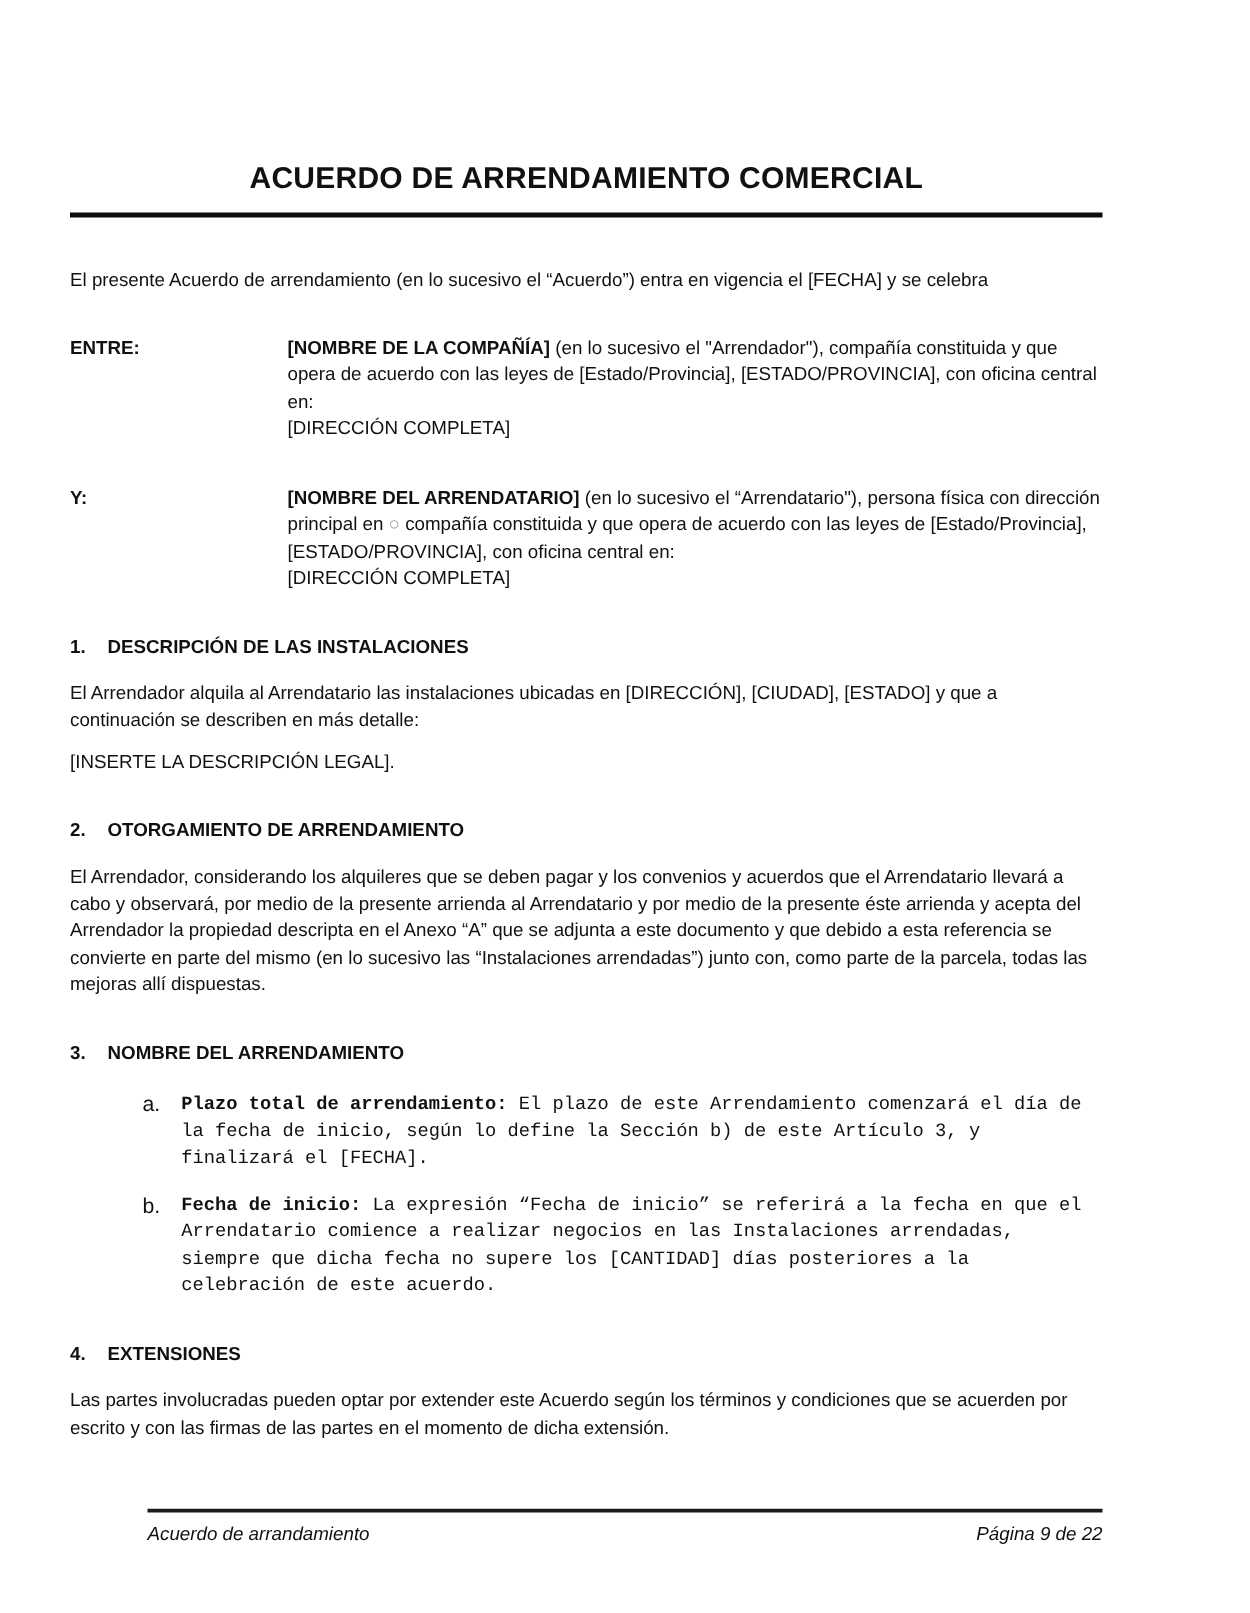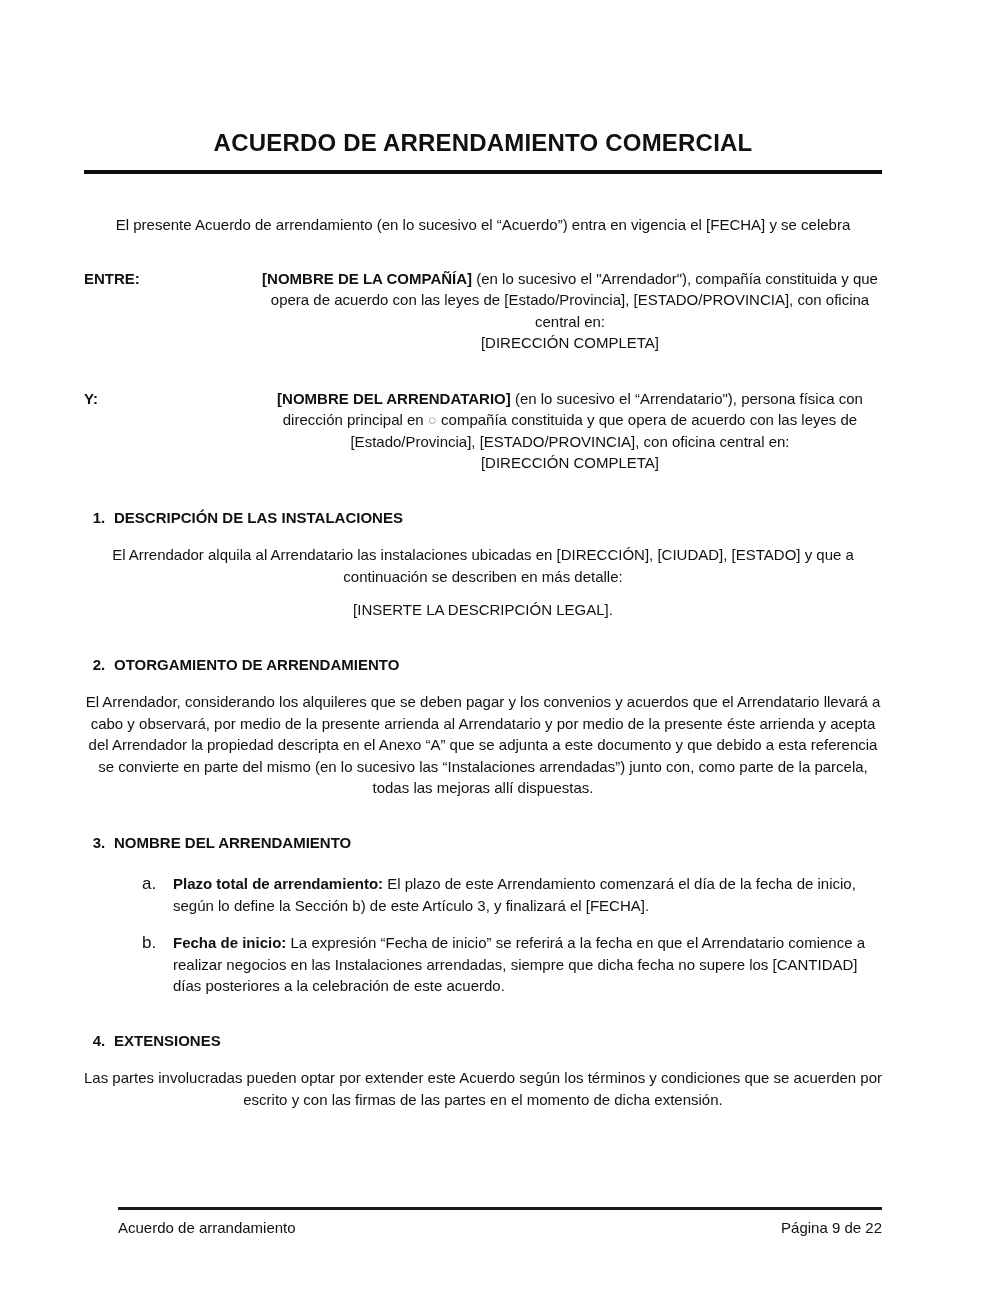--- a/index.html
+++ b/index.html
@@ -8,37 +8,37 @@
     height: 1290px;
     background: #ffffff;
     position: relative;
     overflow: hidden;
     font-family: "Liberation Sans", "DejaVu Sans", sans-serif;
     color: #111111;
   }
   .page {
     position: absolute;
     inset: 0;
-    padding: 129px 118px 0 84px;
+    padding: 129px 118px 0 56px;
     box-sizing: border-box;
   }
   .doc-title {
     font-size: 24px;
     font-weight: bold;
     text-align: center;
     line-height: 28px;
     letter-spacing: 0.2px;
     margin: 0;
   }
   .title-rule {
     height: 4px;
     background: #0d0d0d;
     margin-top: 13px;
   }
-  p, h2, h3 { margin: 0; text-align: center; }
+  p, h2, h3 { margin: 0; }
   .body-text {
     font-size: 15px;
     line-height: 21.5px;
   }
   .intro { margin-top: 40px; }
   .b { font-weight: bold; }
   .party { display: grid; grid-template-columns: 174px 1fr; }
   .party-entre { margin-top: 32px; }
   .party-y { margin-top: 34px; }
   .party-label { font-weight: bold; }
@@ -59,34 +59,35 @@
     margin-top: 16px;
     padding-left: 58px;
   }
   .list-item.first { margin-top: 20px; }
   .li-marker {
     width: 31px;
     flex: 0 0 31px;
     font-size: 17px;
     line-height: 21.5px;
   }
-  .li-body { flex: 1; }
+  .li-body { flex: 1; font-family: Liberation Mono, monospace; }
   .footer {
     position: absolute;
     top: 1207px;
     left: 118px;
     right: 118px;
   }
   .footer-rule { height: 3px; background: #1a1a1a; }
   .footer-row {
     display: flex;
     justify-content: space-between;
     margin-top: 7px;
     font-size: 15px;
     line-height: 21px;
+    font-style: italic;
   }
 </style>
 </head>
 <body>
 
 <div class="page">
 
   <h1 class="doc-title">ACUERDO DE ARRENDAMIENTO COMERCIAL</h1>
   <div class="title-rule"></div>
 

